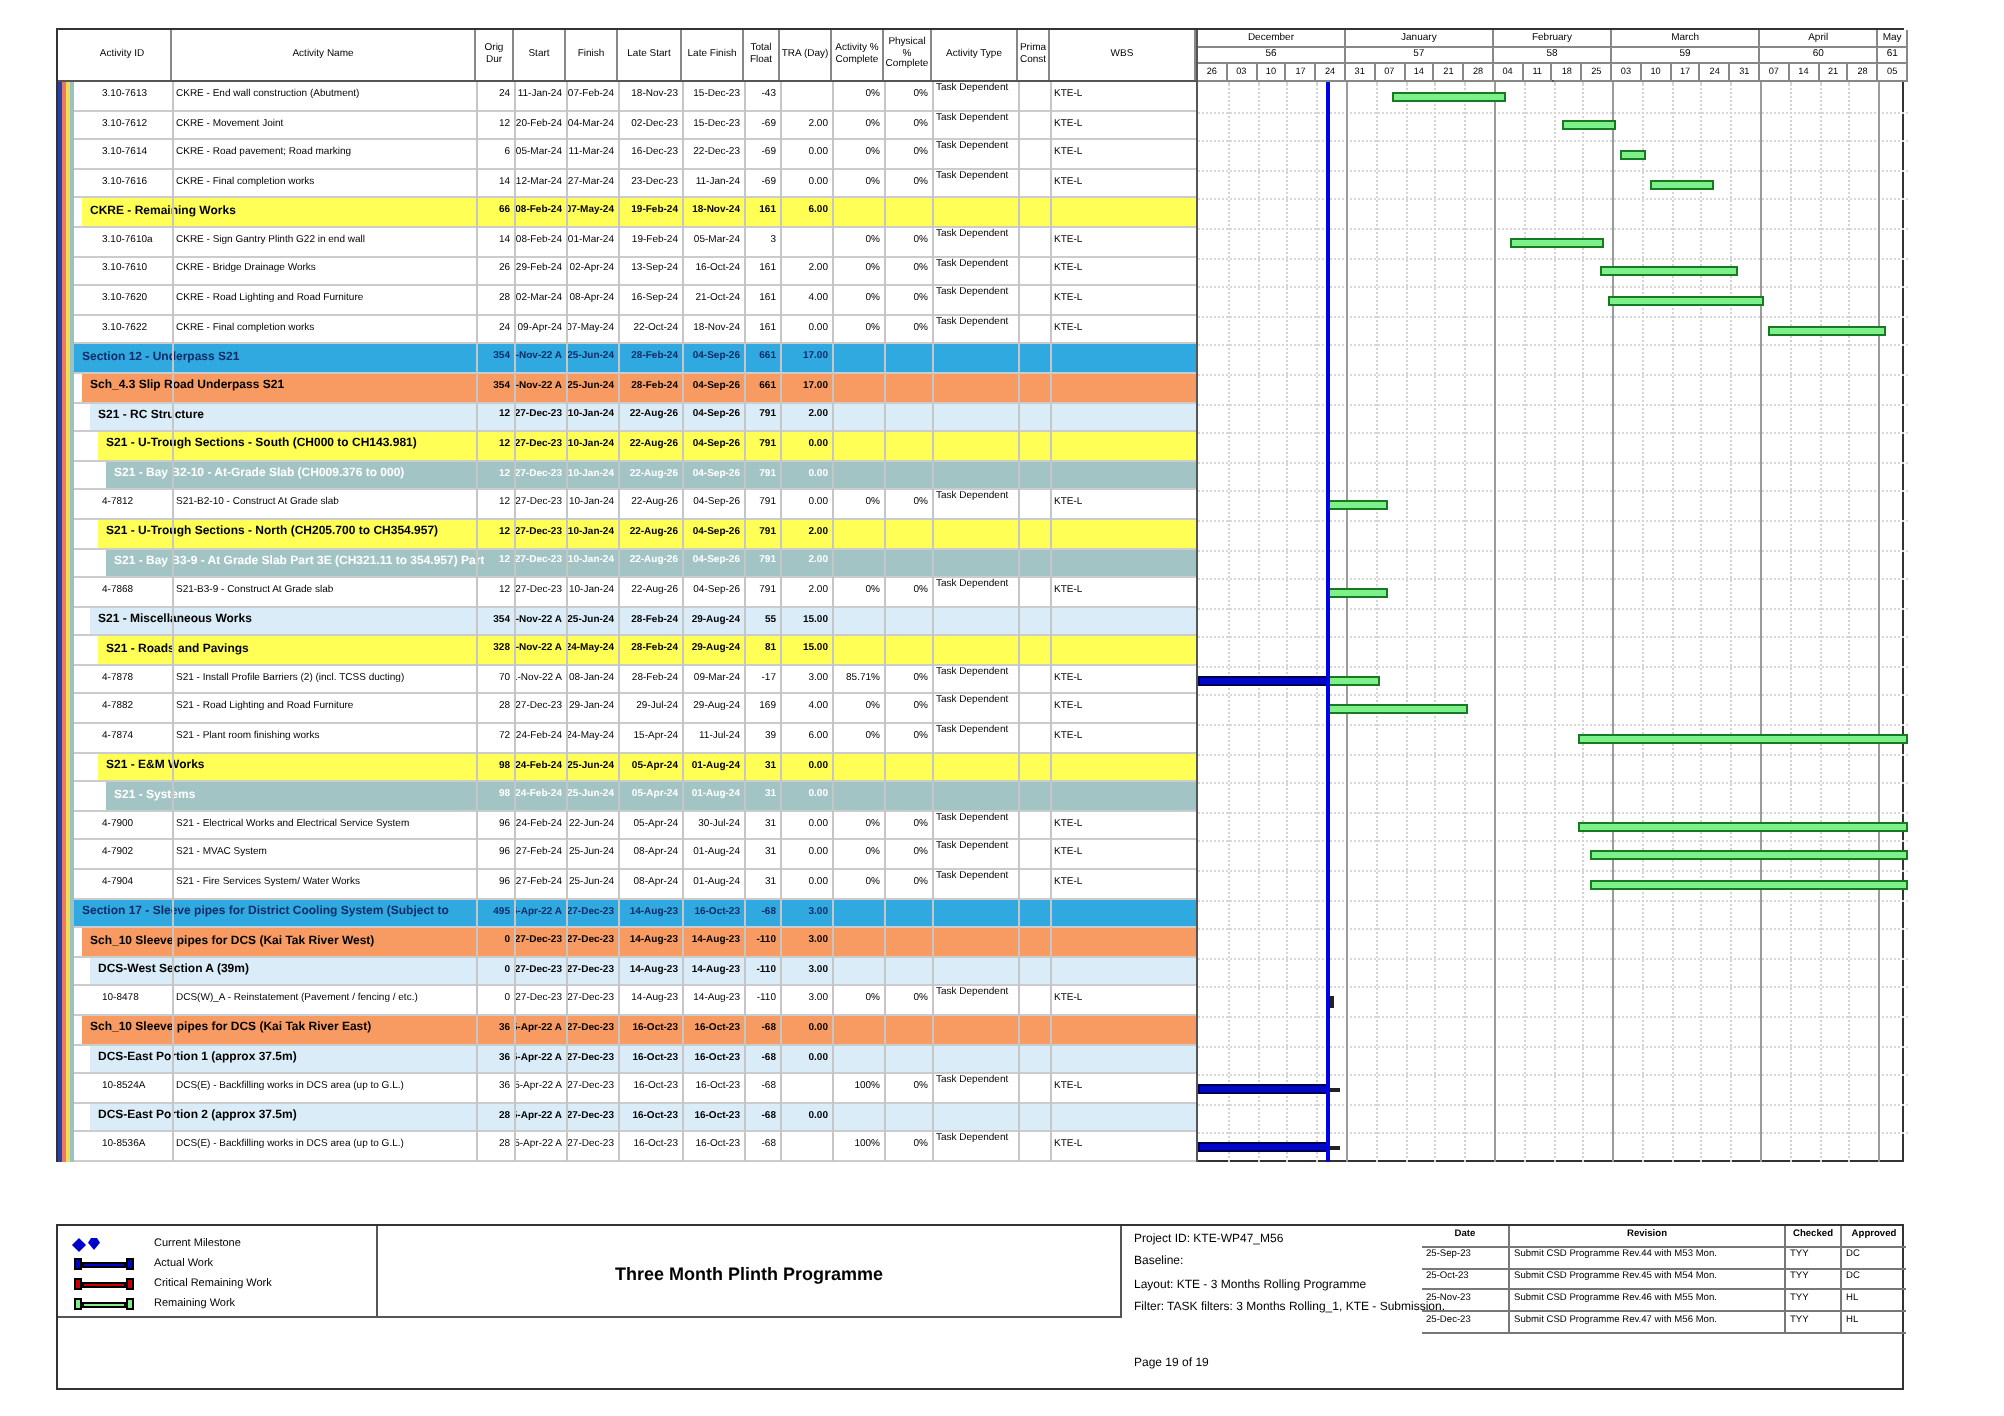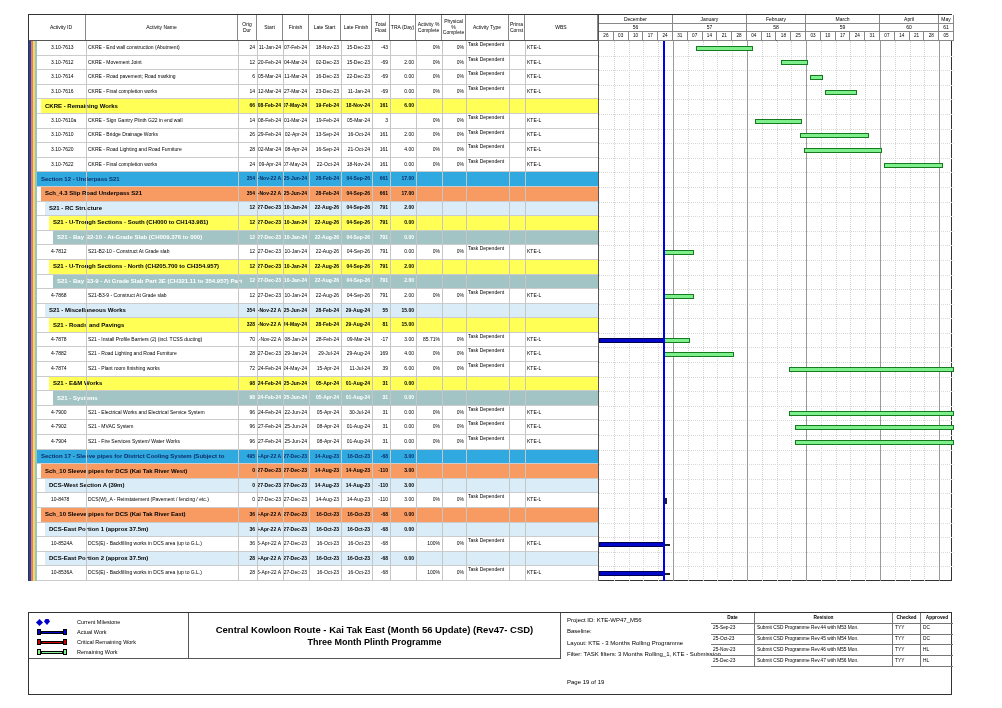--- a/index.html
+++ b/index.html
@@ -733,21 +733,20 @@
           <div class="lbar">
             <div class="end" style="background: rgb(125, 240, 140);"></div>
             <div class="mid" style="background: rgb(125, 240, 140);"></div>
             <div class="end" style="background: rgb(125, 240, 140);"></div>
           </div>
         </div>
         <div>Remaining Work</div>
       </div>
     </div>
   <div id="titlebox" class="abs">
-    <div class="title1">Central Kowloon Route - Kai Tak East (Month 56 Update) (Rev47- CSD)</div>
     <div class="title2">Three Month Plinth Programme</div>
   </div>
   <div id="infobox" class="abs">
       <div>Project ID: KTE-WP47_M56</div>
       <div>Baseline:</div>
       <div>Layout: KTE - 3 Months Rolling Programme</div>
       <div>Filter: TASK filters: 3 Months Rolling_1, KTE - Submission.</div>
     </div>
   <div id="pageno" class="abs">Page 19 of 19</div>
   <div id="revtable" class="abs">

